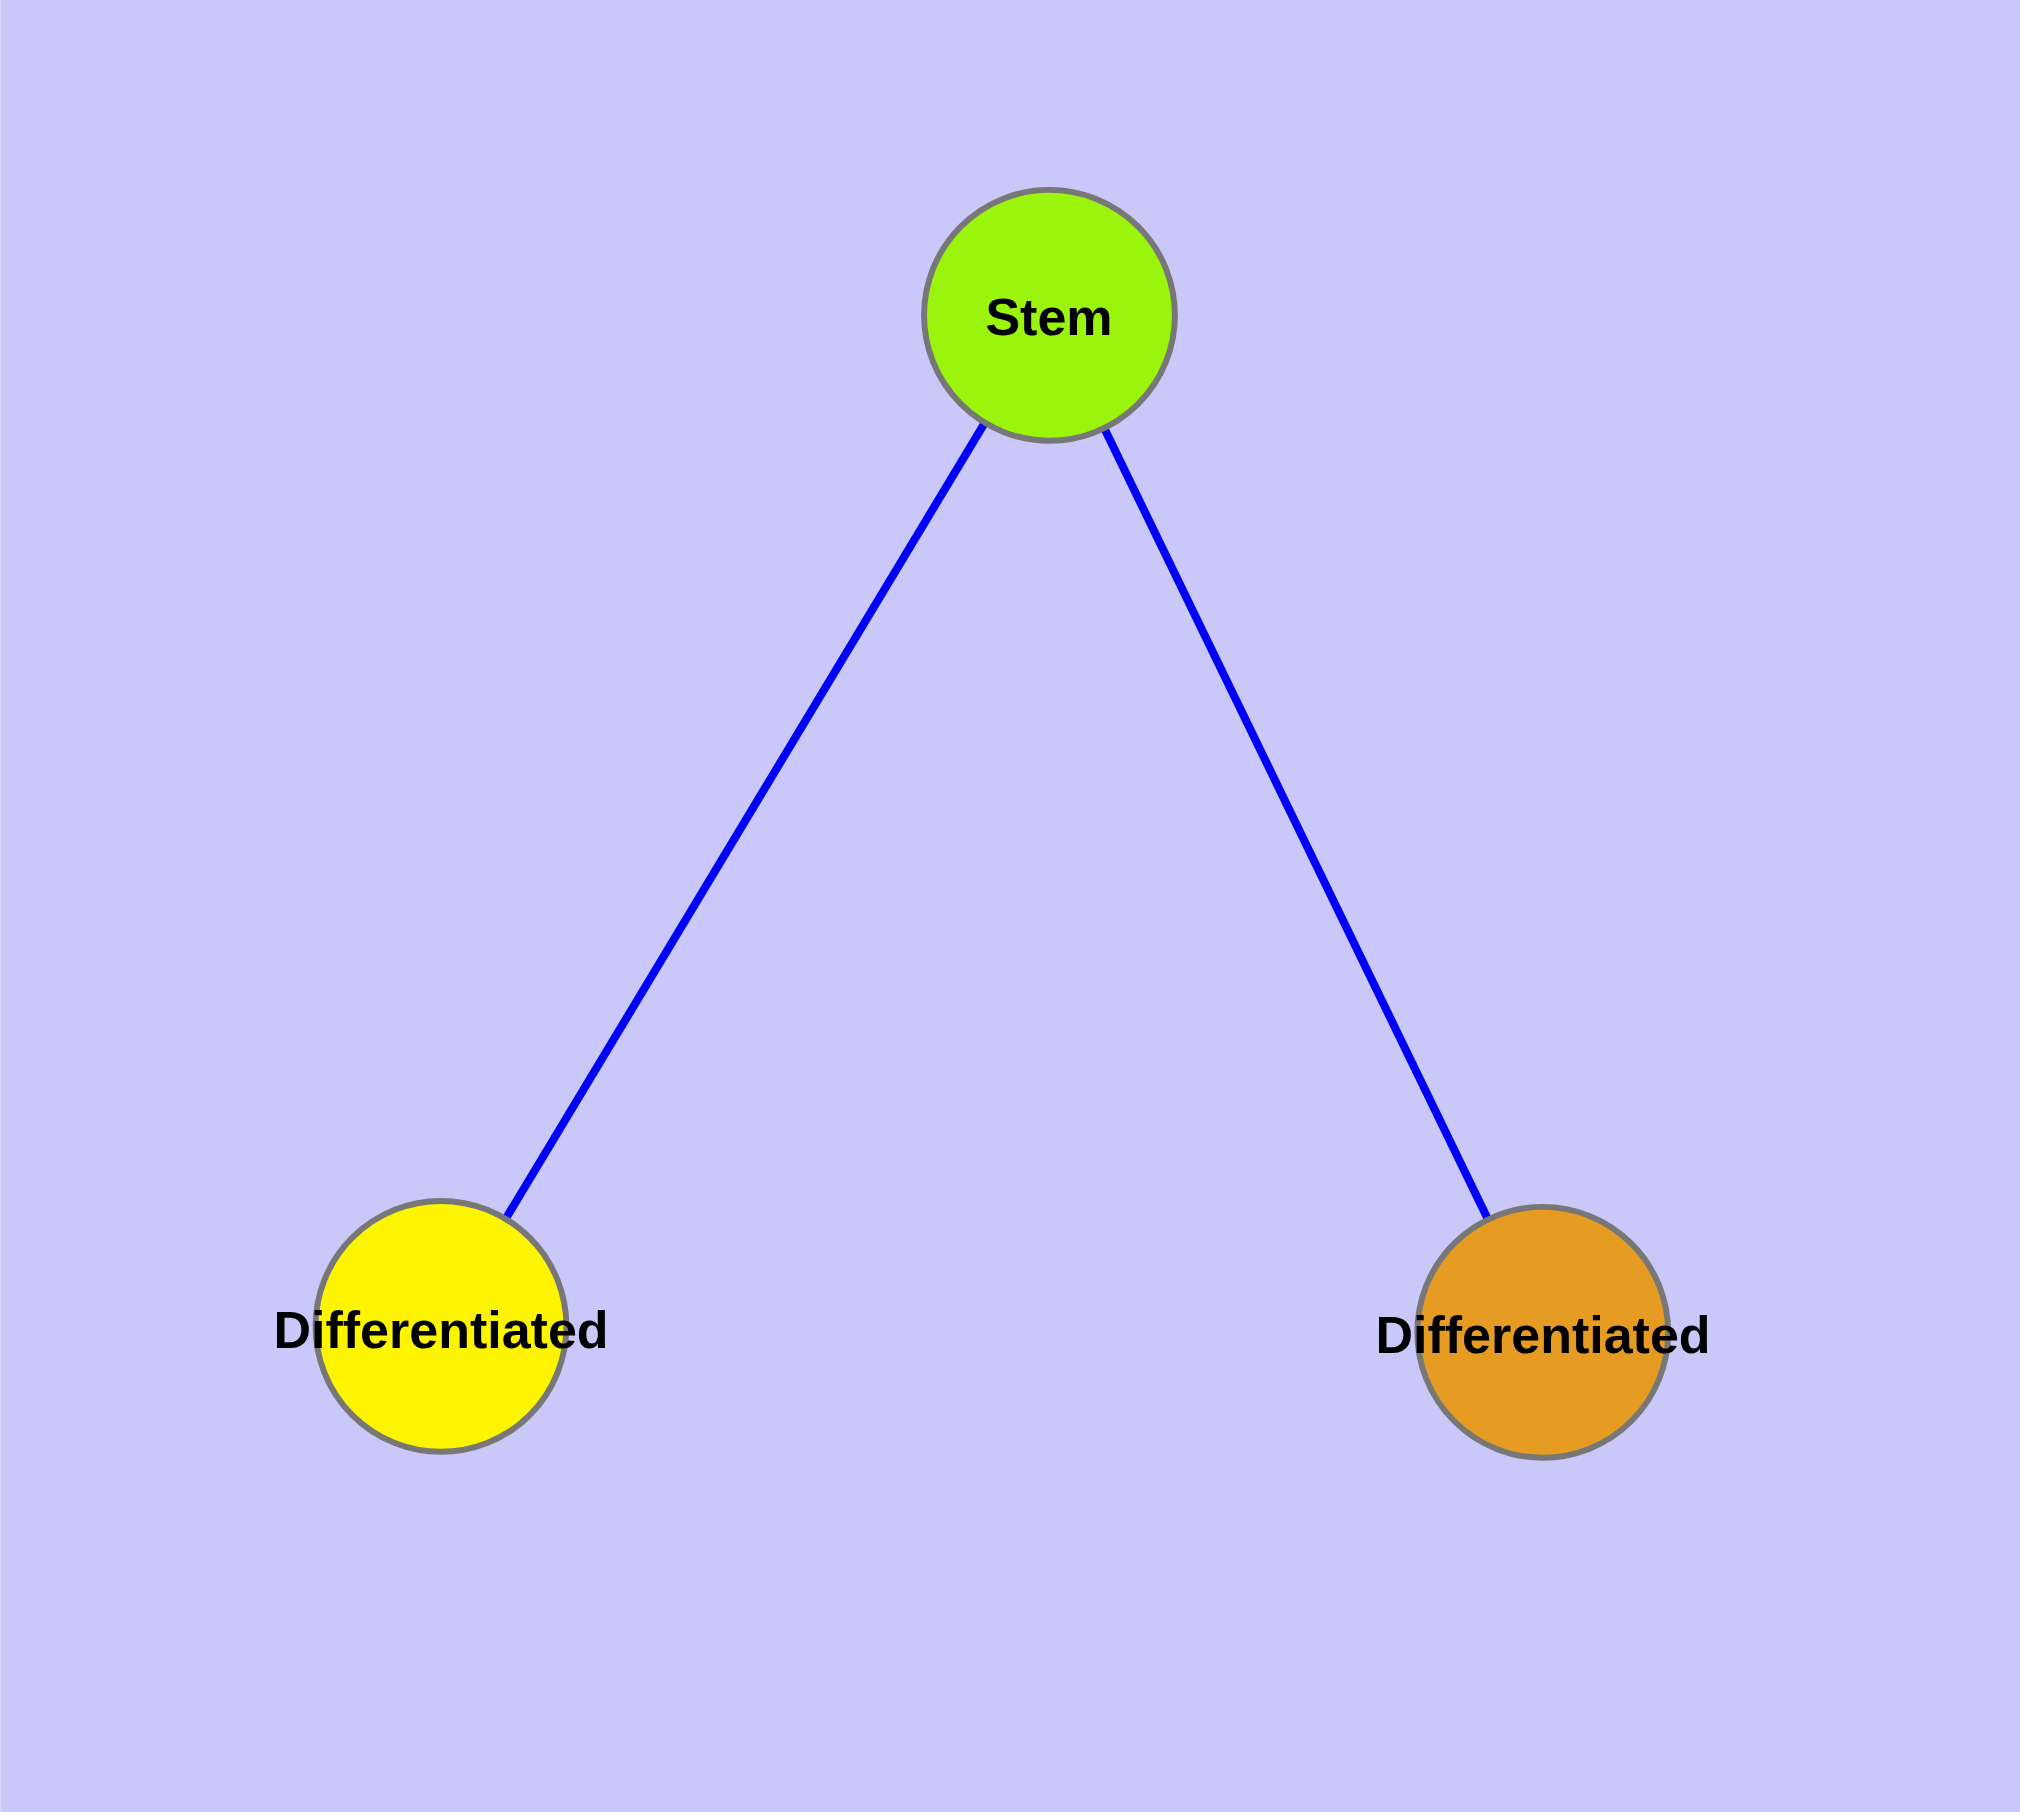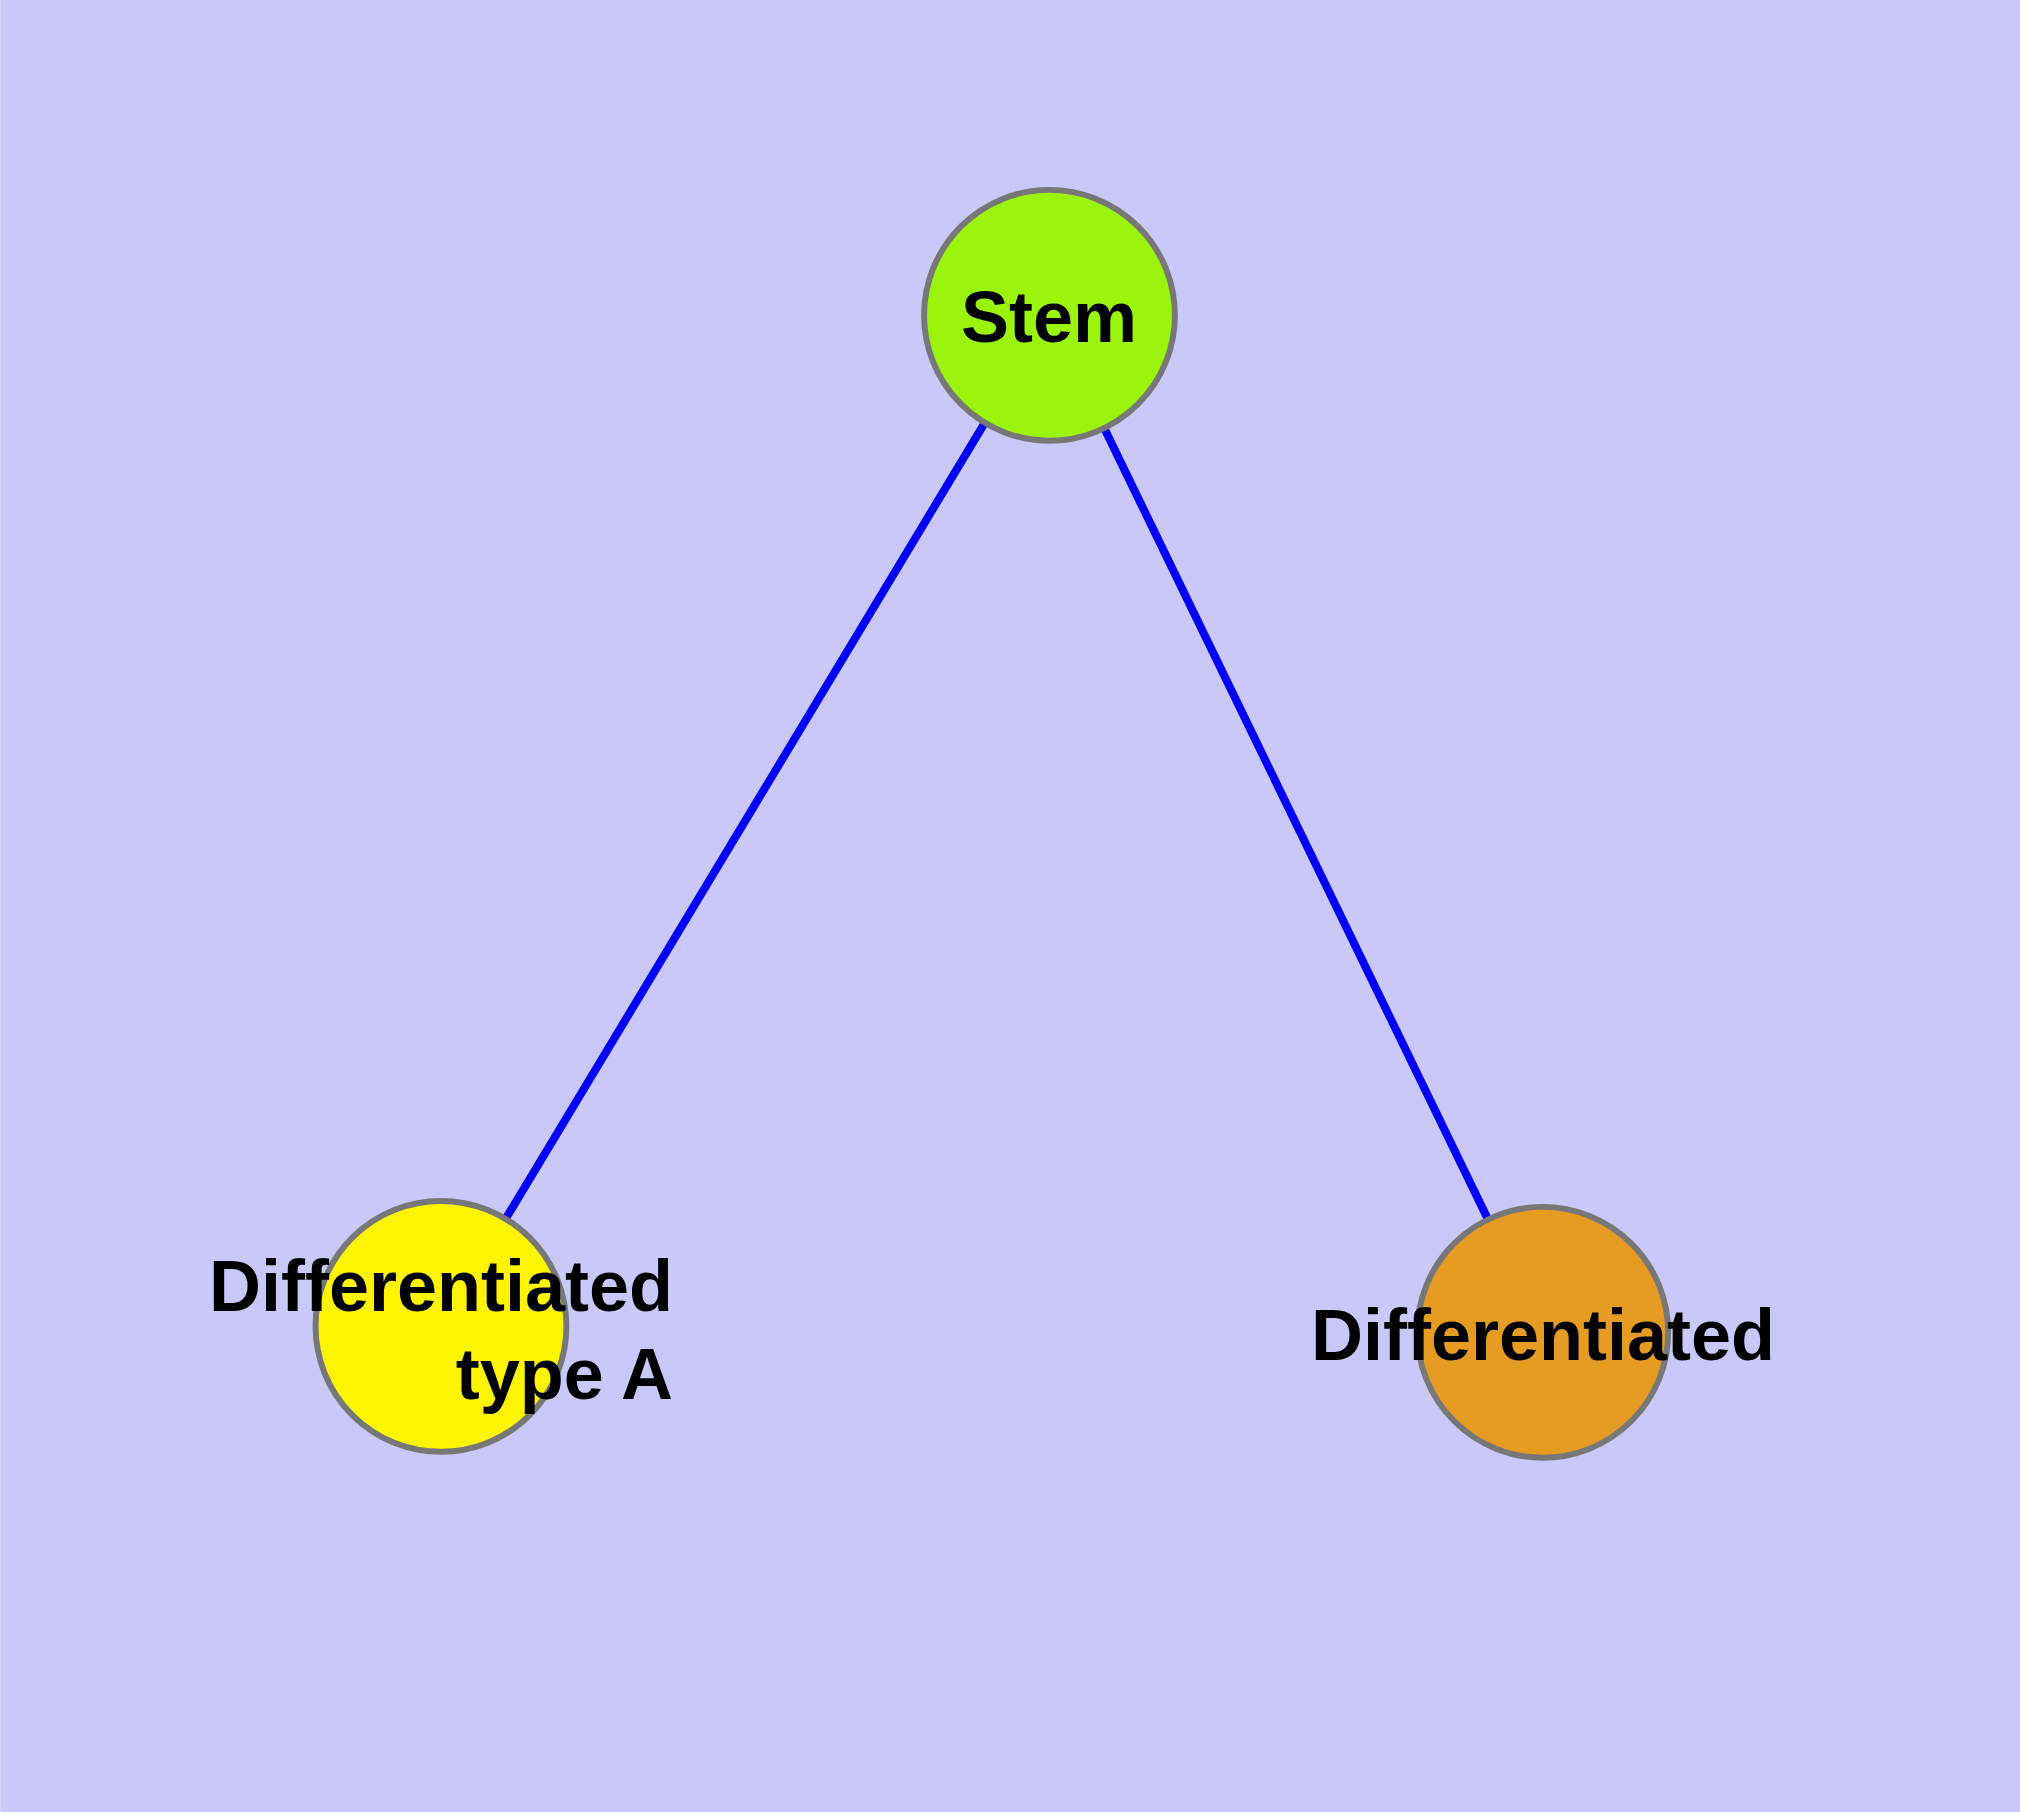--- a/index.html
+++ b/index.html
@@ -19,23 +19,23 @@
   }
   .graph-svg {
     position: absolute;
     left: 0;
     top: 0;
     display: block;
   }
   .node-label {
     position: absolute;
     transform: translate(-50%, -50%);
-    text-align: right;
+    text-align: left;
     font-weight: bold;
-    font-size: 72px;
+    font-size: 52px;
     line-height: 1.22;
     color: #000000;
     white-space: nowrap;
     pointer-events: none;
   }
   .node-label .label-line {
     display: block;
   }
   .stem-label   { left: 1049px; top: 318px;  }
   .type-a-label { left: 441px;  top: 1331px; }
@@ -59,21 +59,20 @@
 
     <circle cx="1820" cy="1572" r="148" stroke-width="7" fill="#E69B23" stroke="#777777"></circle>
   </svg>
 
   <div class="node-label stem-label">
     <span class="label-line">Stem</span>
   </div>
 
   <div class="node-label type-a-label">
     <span class="label-line">Differentiated</span>
-    <span class="label-line">type A</span>
   </div>
 
   <div class="node-label type-b-label">
     <span class="label-line">Differentiated</span>
   </div>
 
 </div>
 
 
 </body></html>

